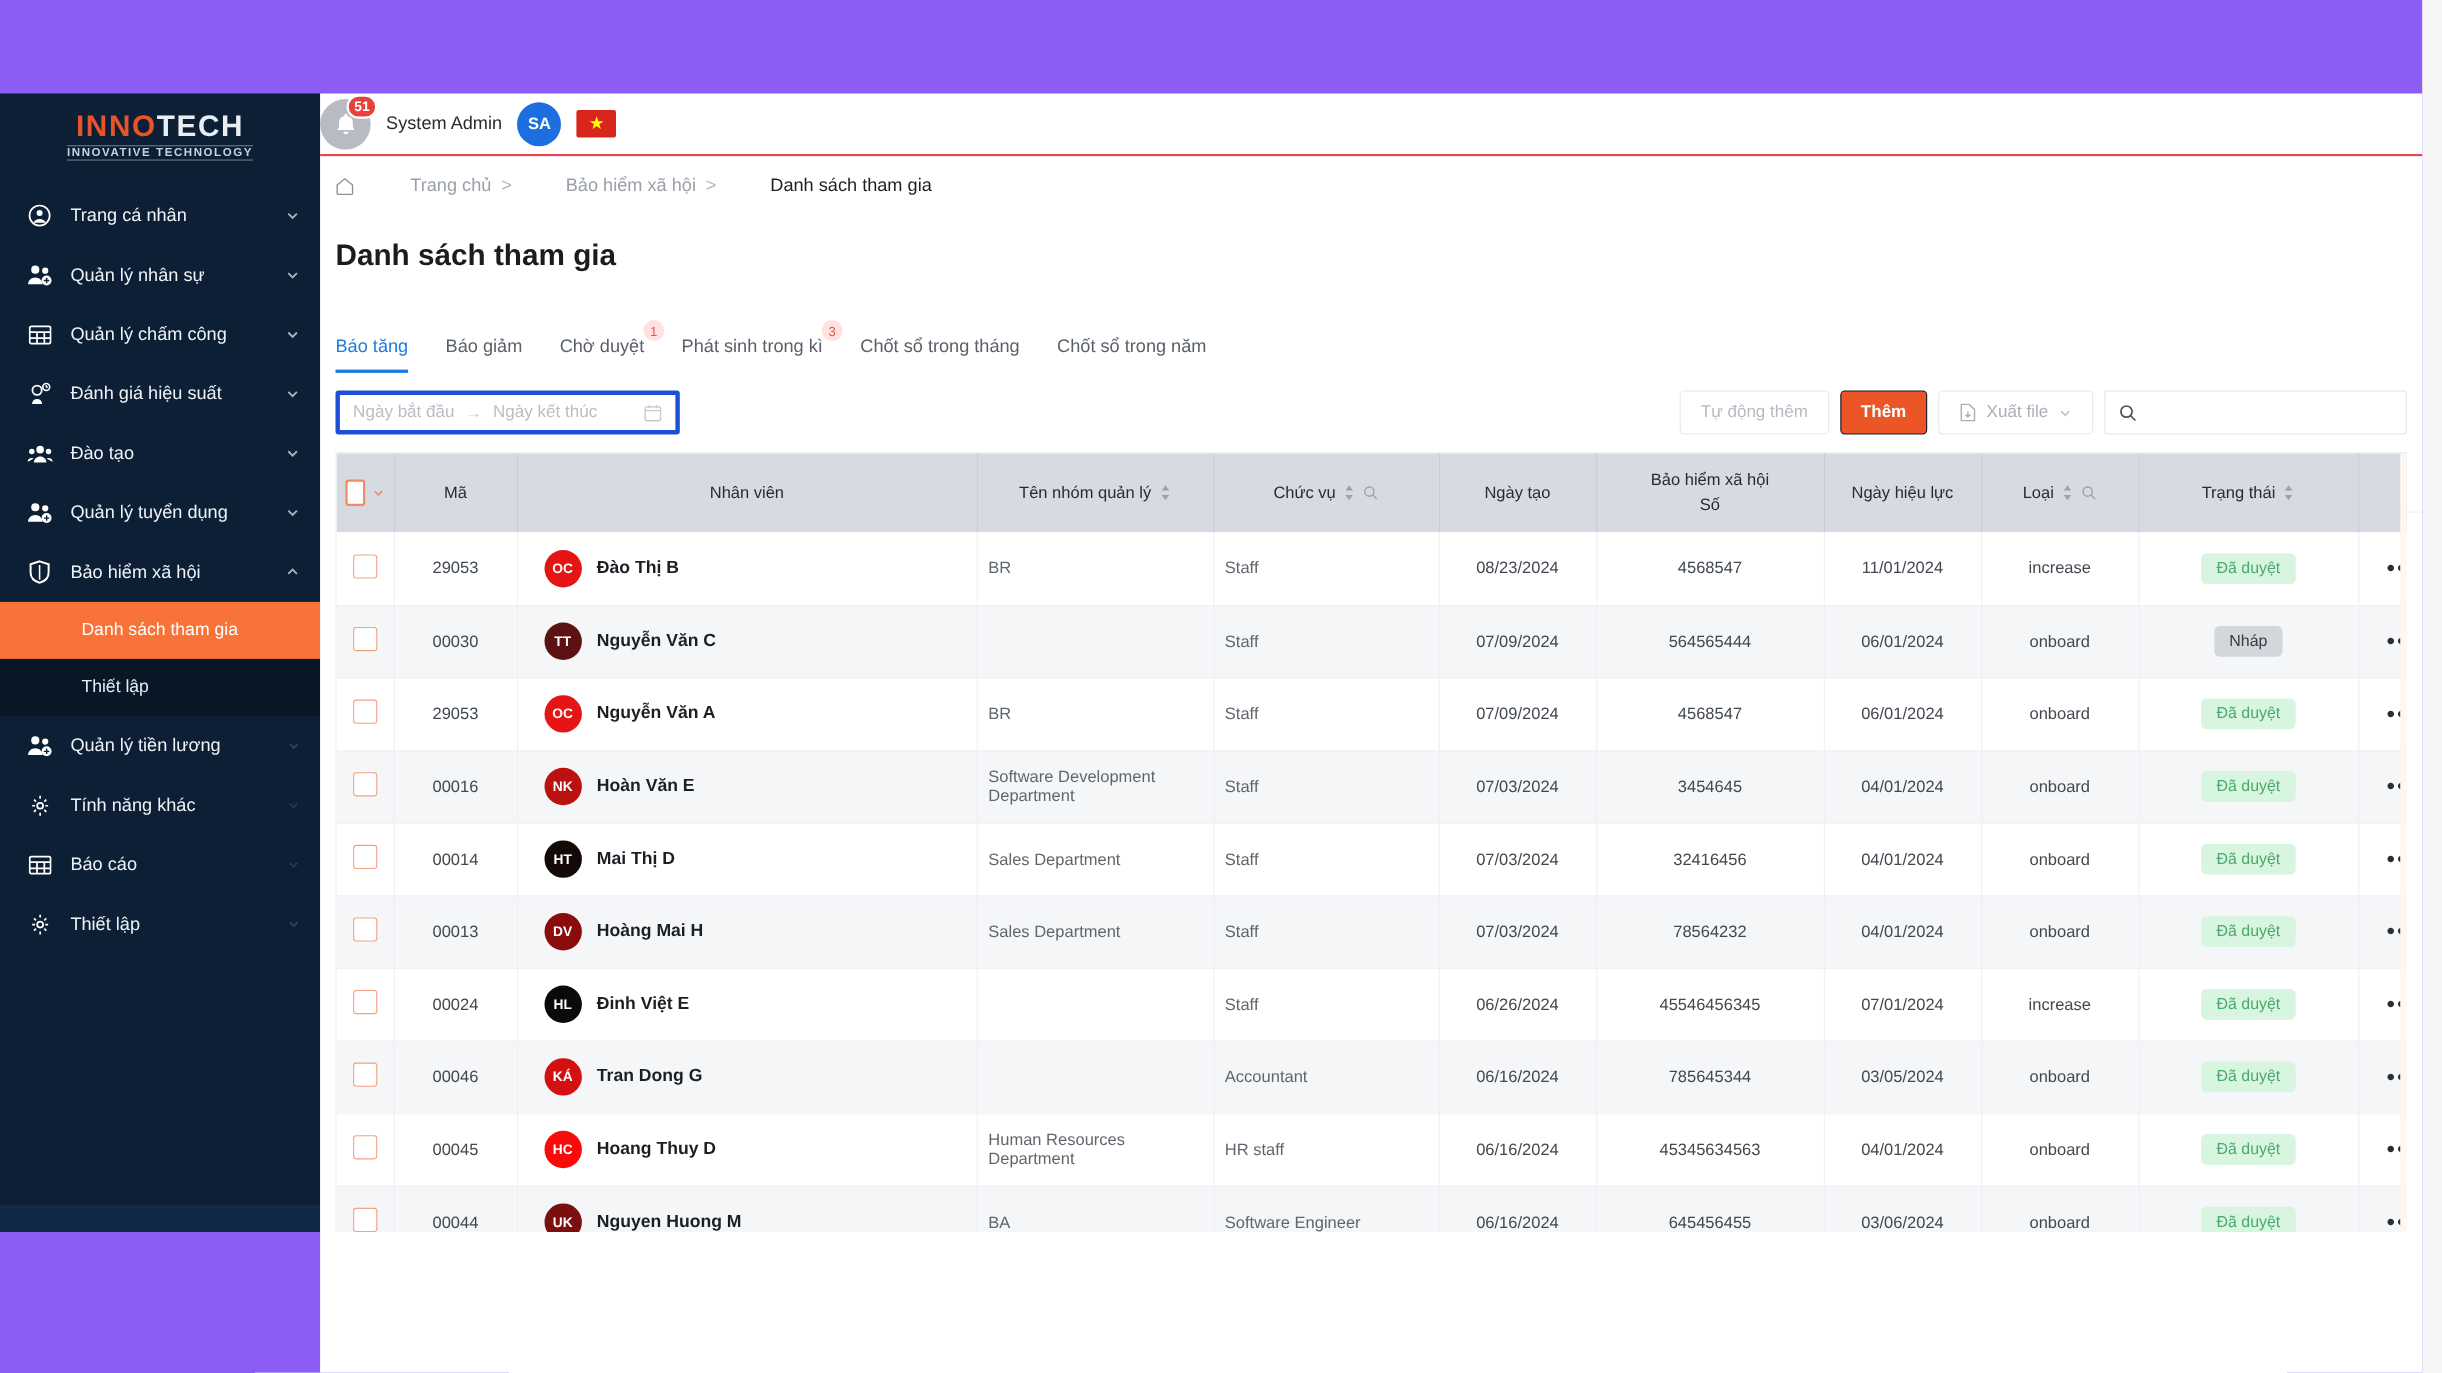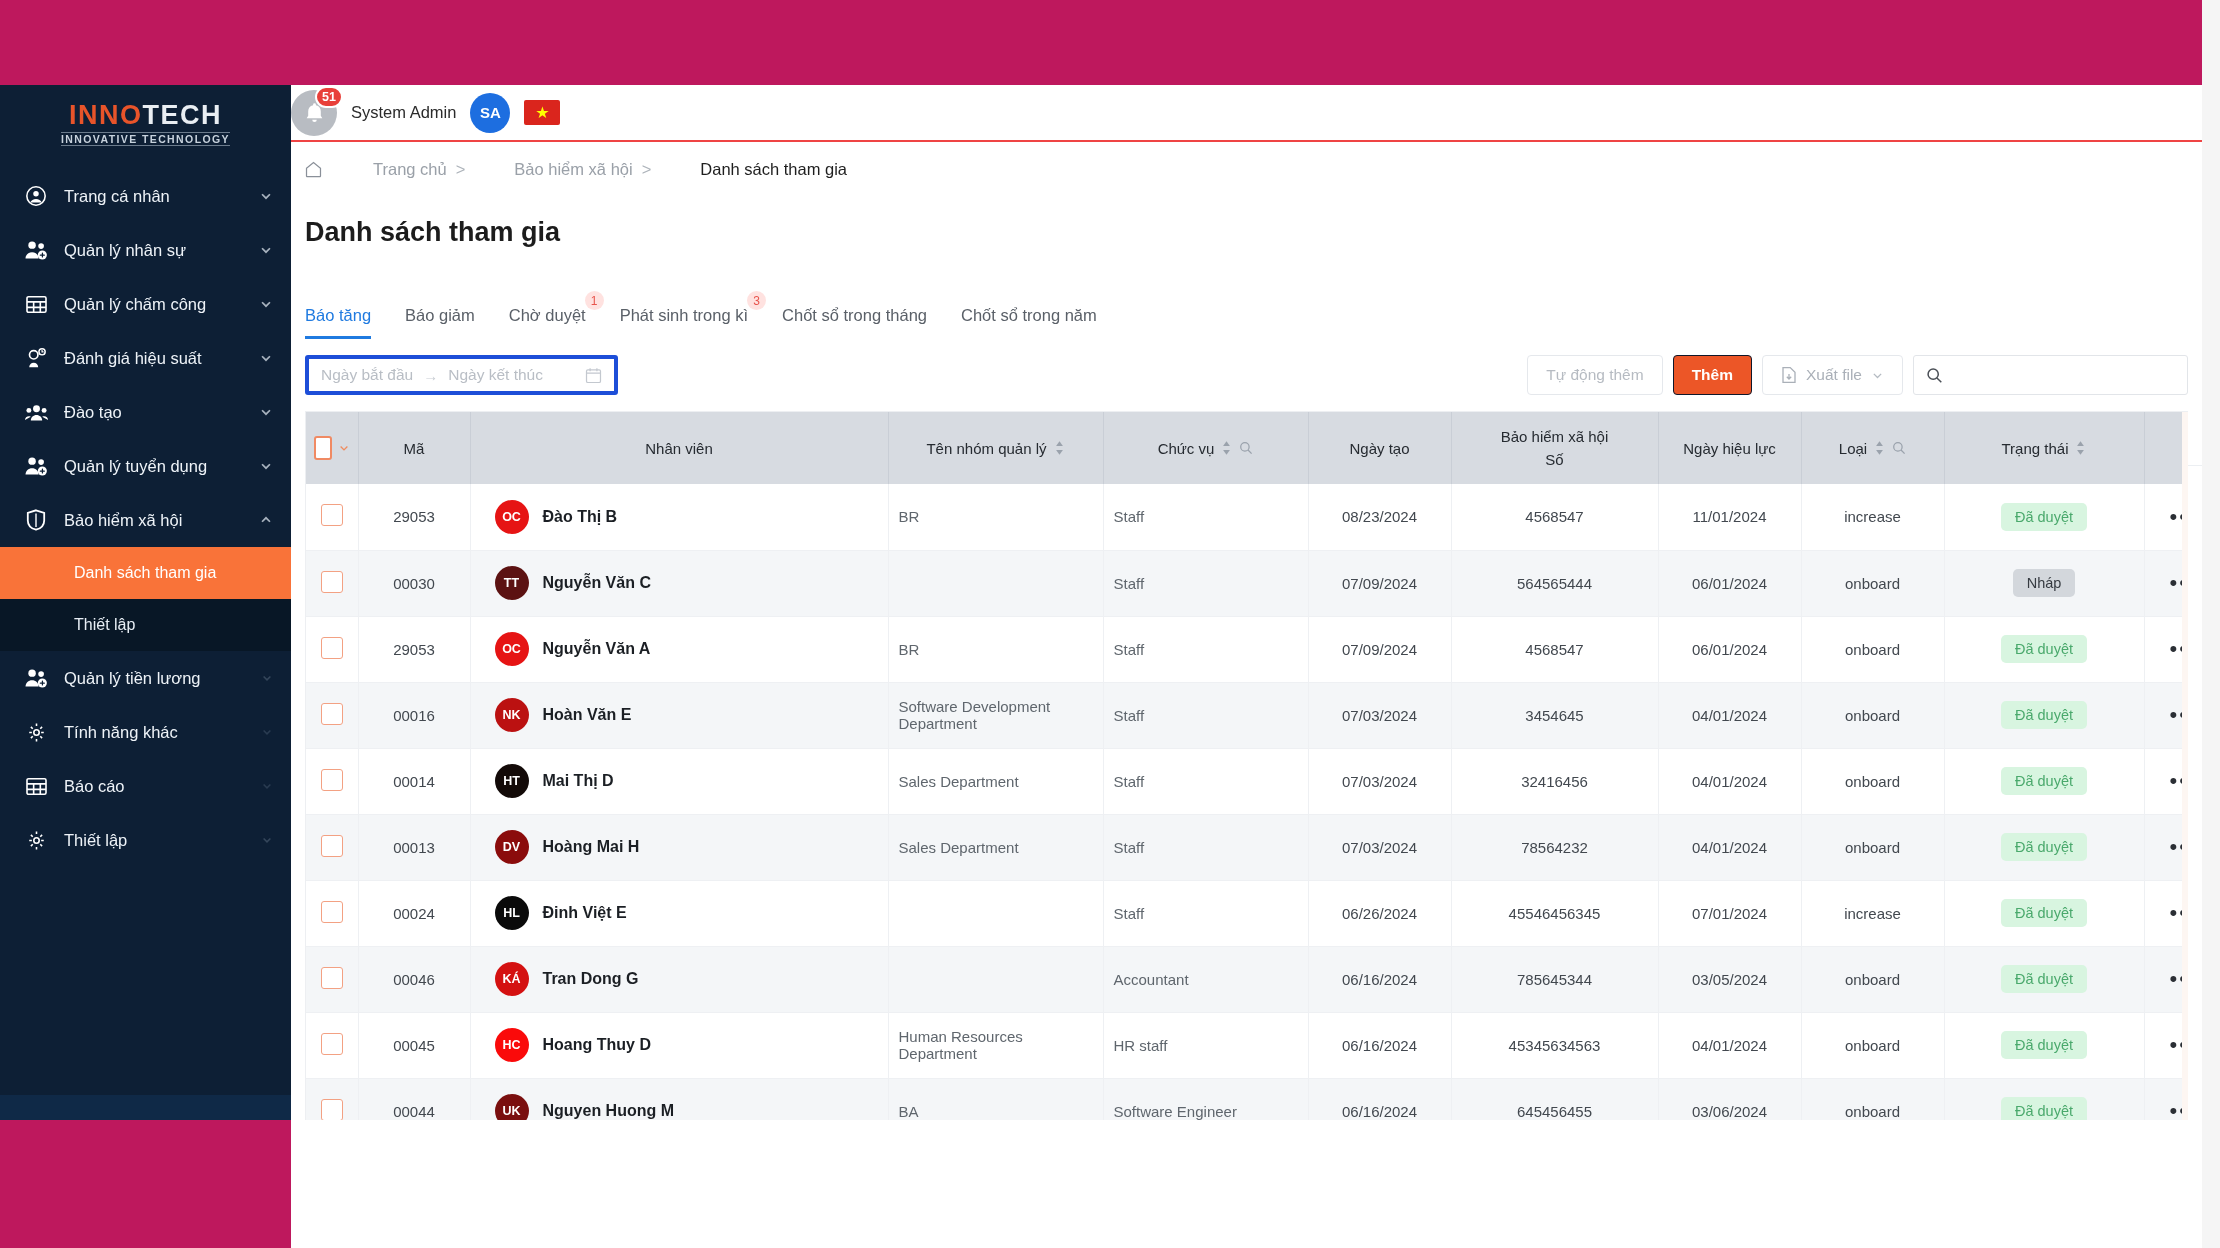--- a/index.html
+++ b/index.html
@@ -3,21 +3,21 @@
 <meta charset="utf-8">
 <style>
   * { box-sizing: border-box; }
   html, body {
     margin: 0; padding: 0;
     width: 2220px; height: 1248px;
     background: #f5f5f5;
     font-family: "Liberation Sans", sans-serif;
     overflow: hidden;
   }
-  .app { position: relative; width: 2202px; height: 1248px; background:#be185d; }
+  .app { position: relative; width: 2202px; height: 1248px; background:#8b5cf6; }
 
   
   .sidebar {
     position: absolute; left: 0; top: 85px; width: 291px; height: 1035px;
     background: #0d1f35; color: #fff; overflow: hidden;
   }
   .sidebar-bottom-strip{
     position:absolute; left:0; bottom:0; width:291px; height:25px; background:#0f2947;
   }
   .logo-wrap { height: 78px; display:flex; align-items:center; justify-content:center; }

